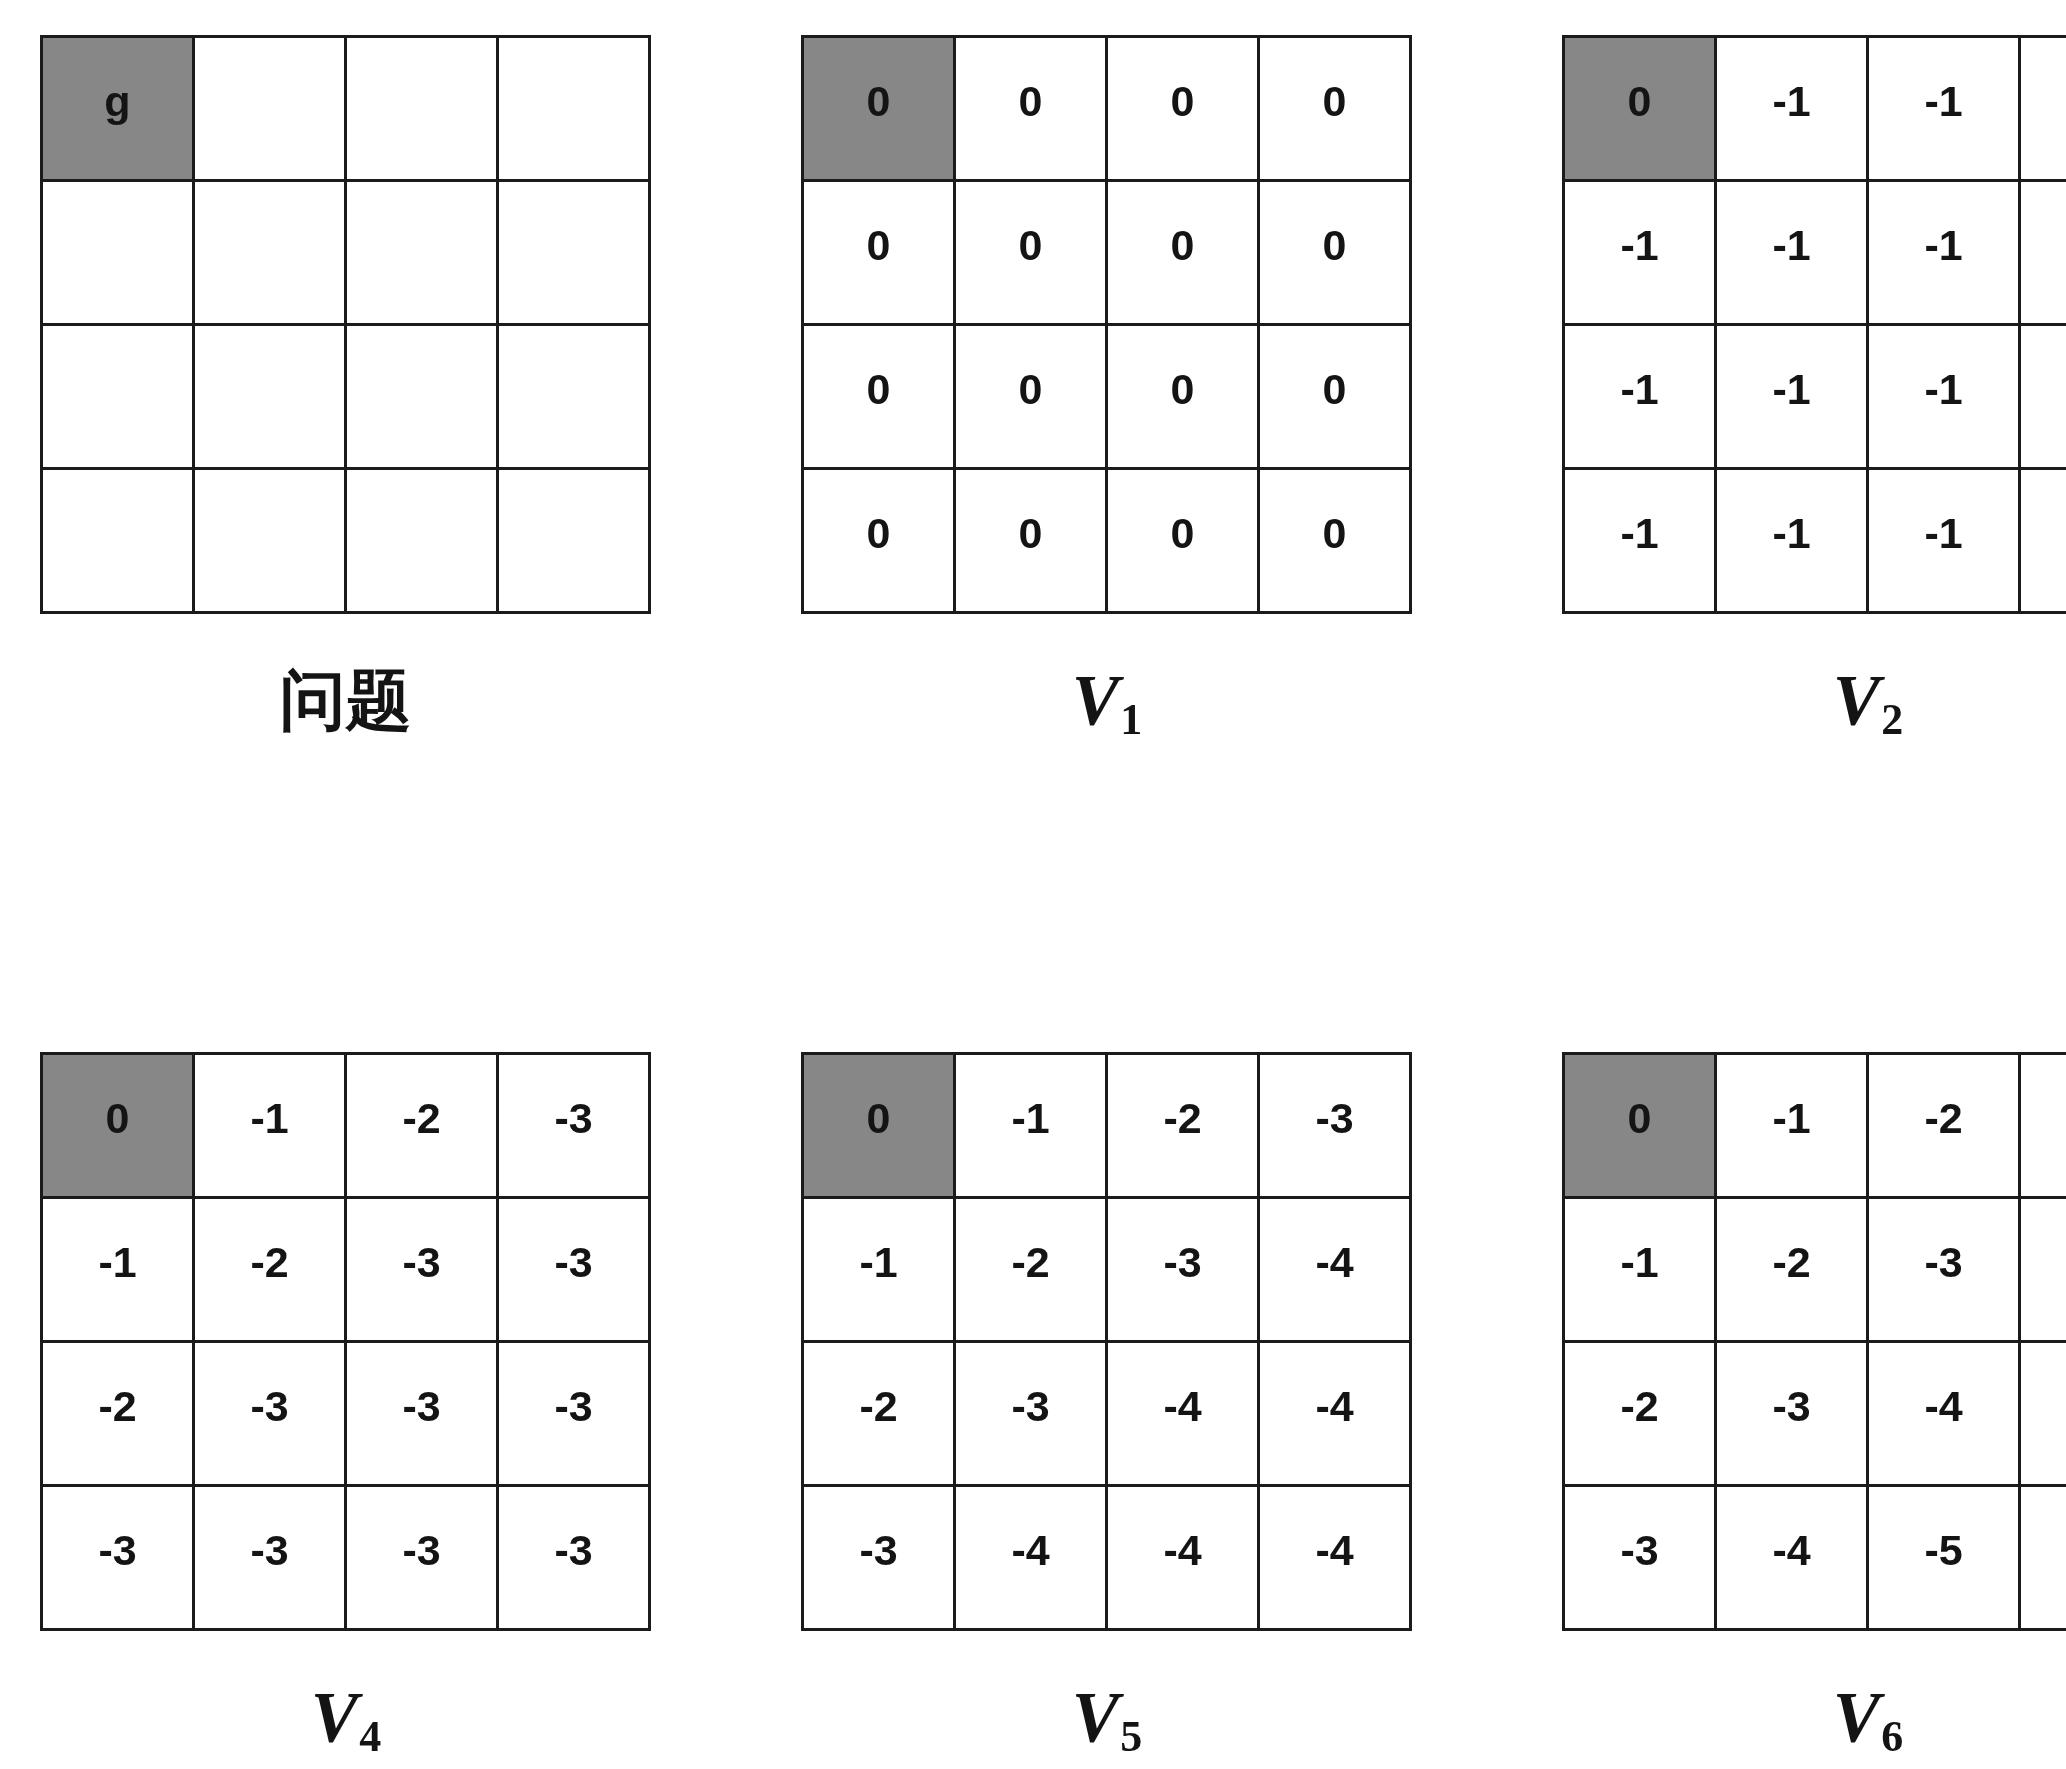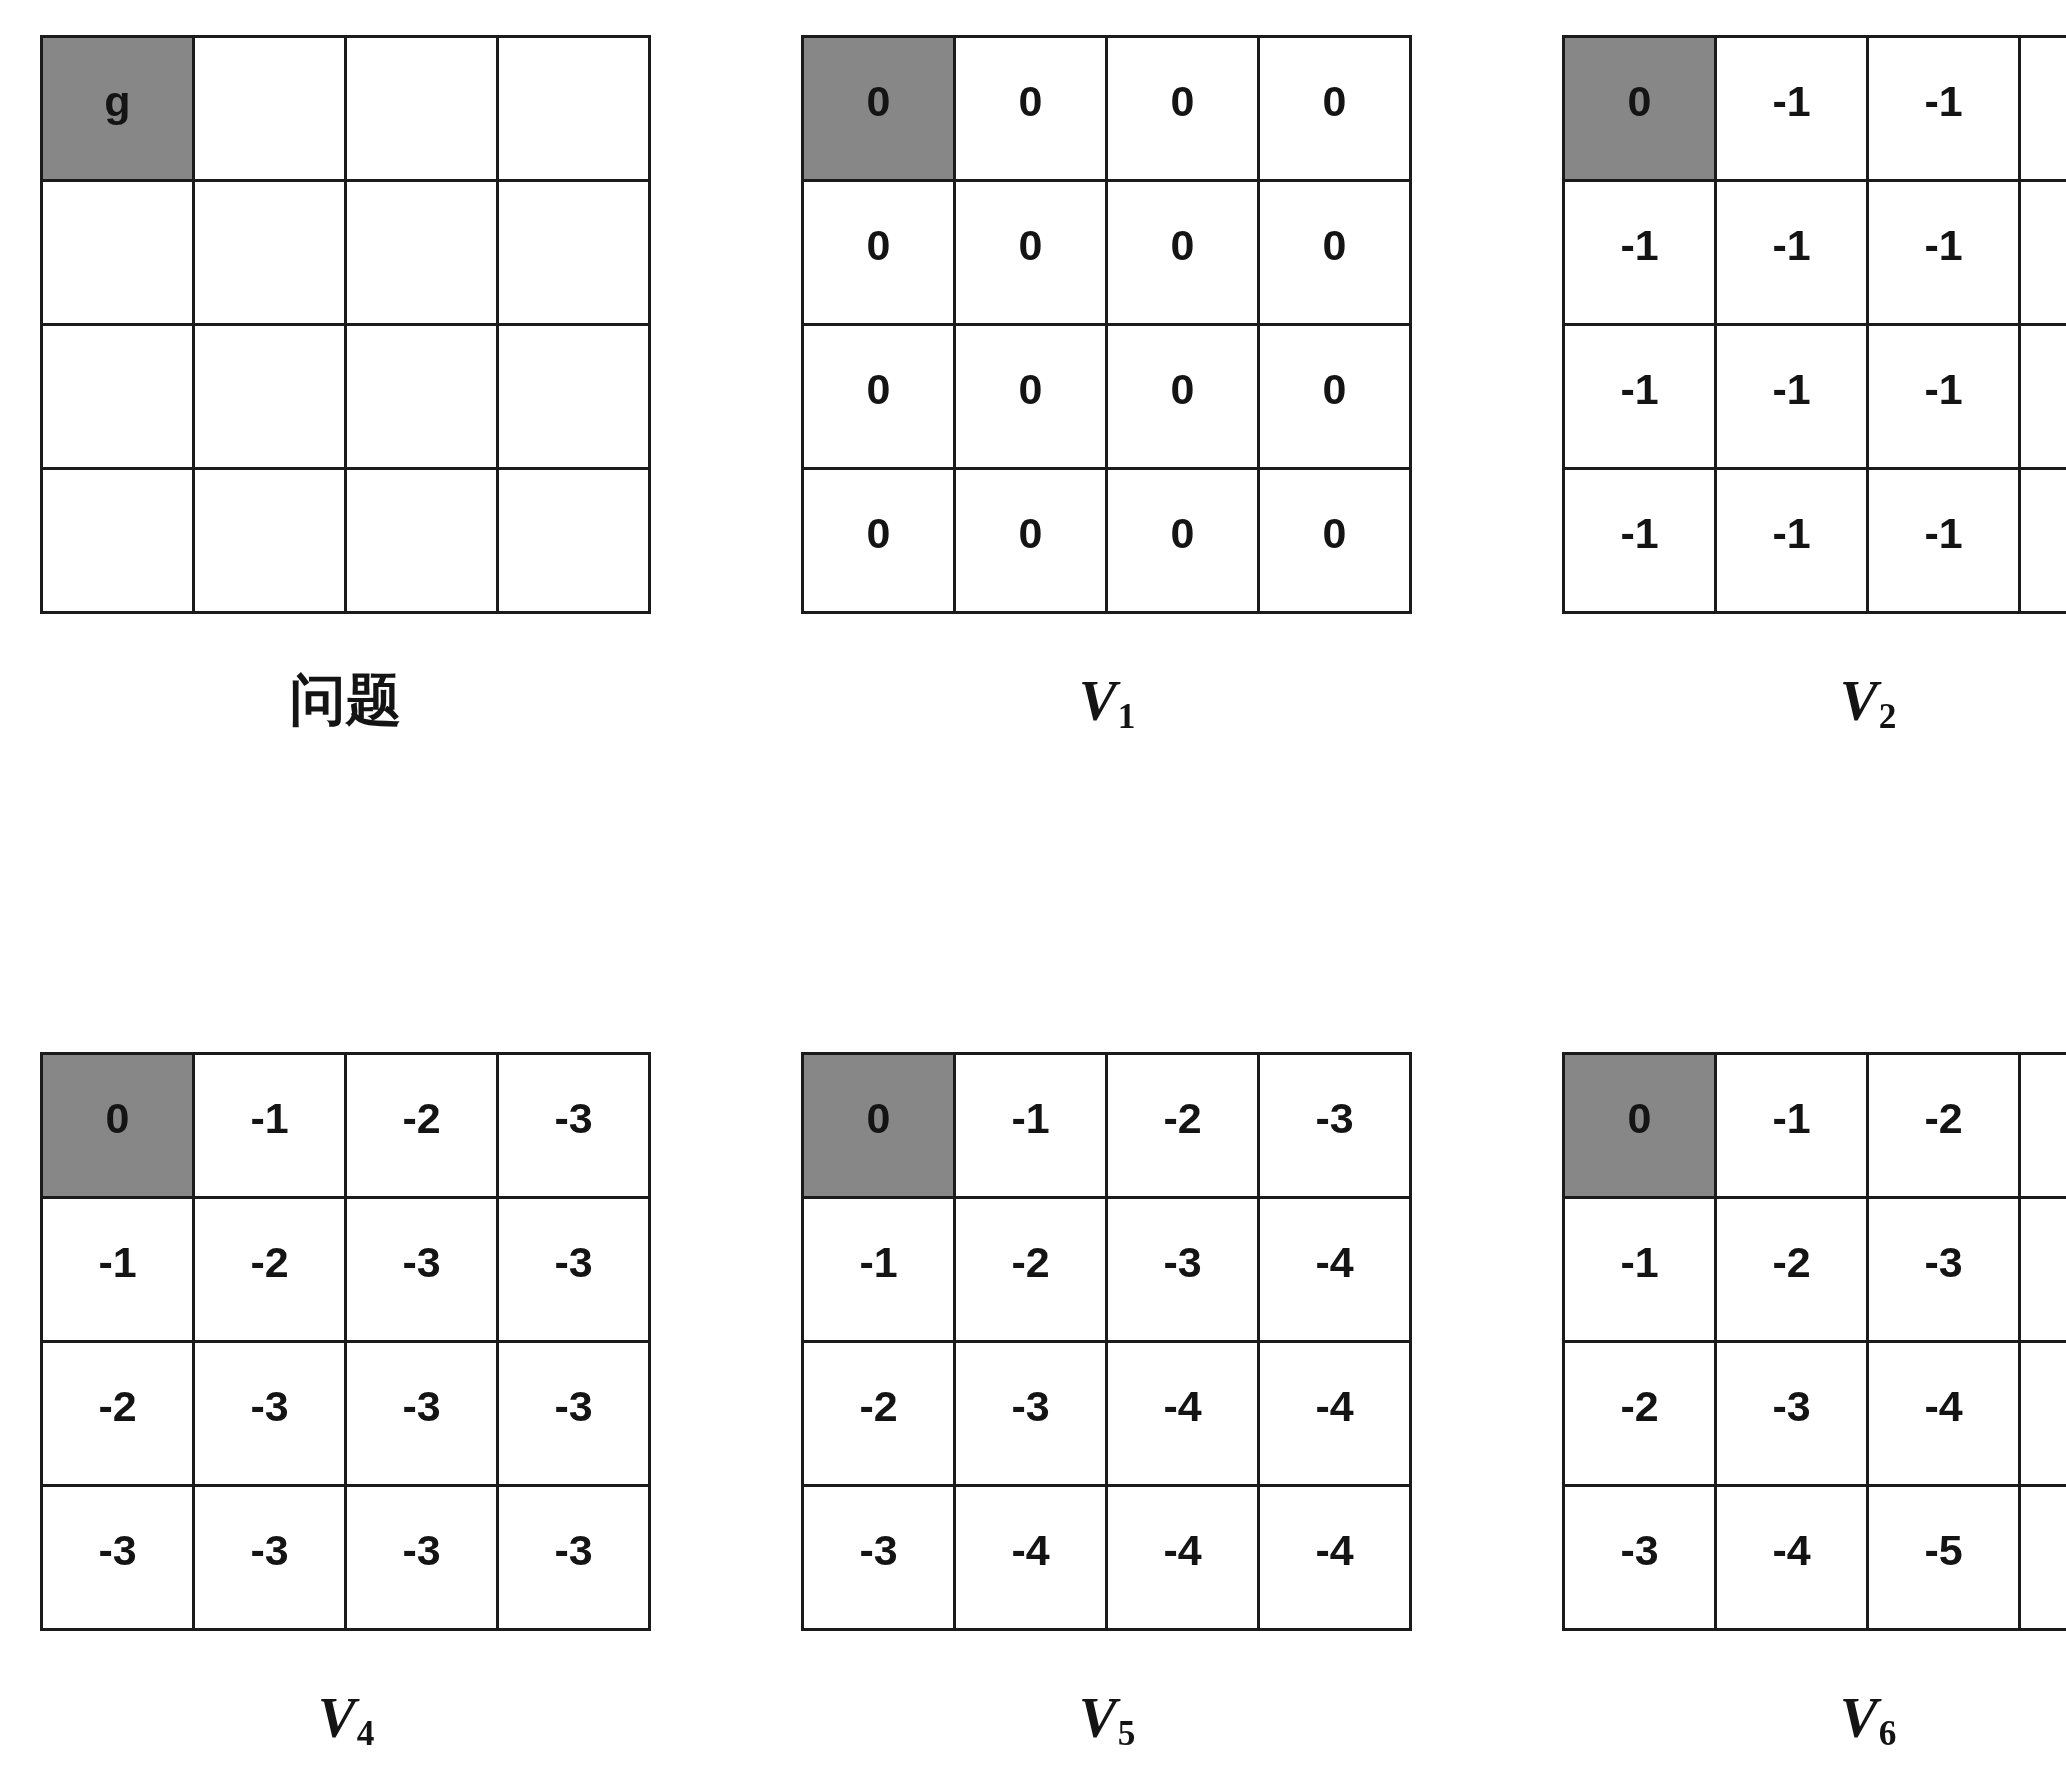--- a/index.html
+++ b/index.html
@@ -55,28 +55,28 @@
     background:var(--goal);
   }
   figcaption.grid-label{
     margin-top:33px;
     height:116px;
     width:100%;
     text-align:center;
     font-family:"Liberation Serif","DejaVu Serif",serif;
     font-style:italic;
     font-weight:700;
-    font-size:57px;
+    font-size:71px;
     line-height:107px;
     color:var(--text);
     white-space:nowrap;
   }
   figcaption.grid-label.label-cjk{
     font-style:normal;
-    font-size:56px;
+    font-size:66px;
   }
   .label-sub{
     font-style:normal;
     font-weight:700;
     font-size:0.62em;
     position:relative;
     top:0.22em;
     margin-left:0.03em;
   }
 </style>

